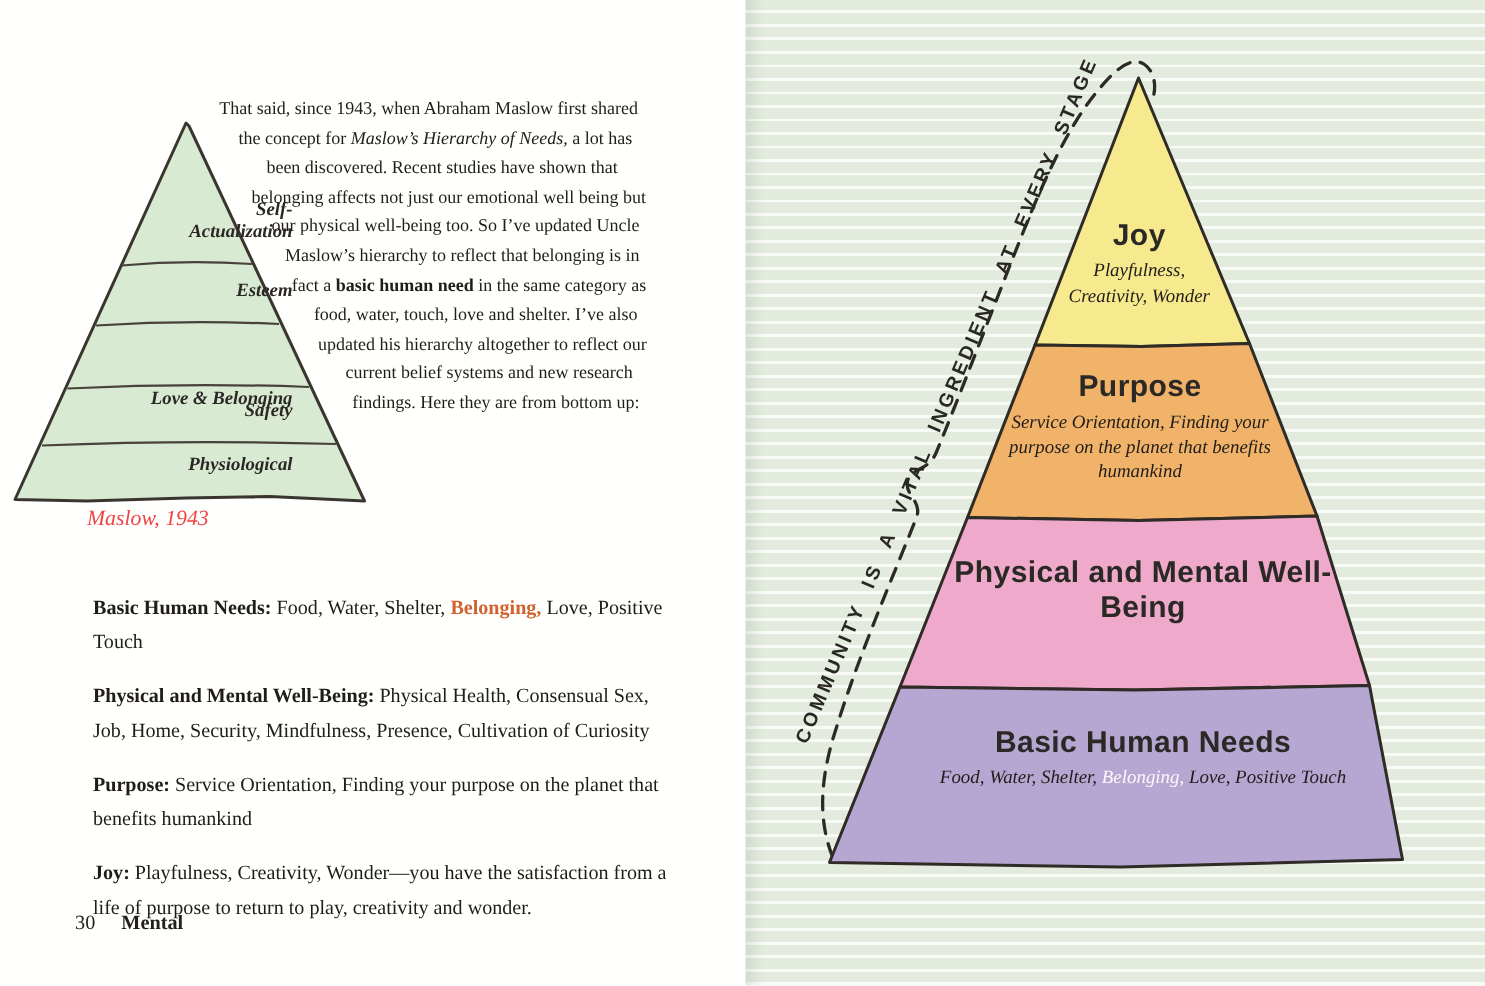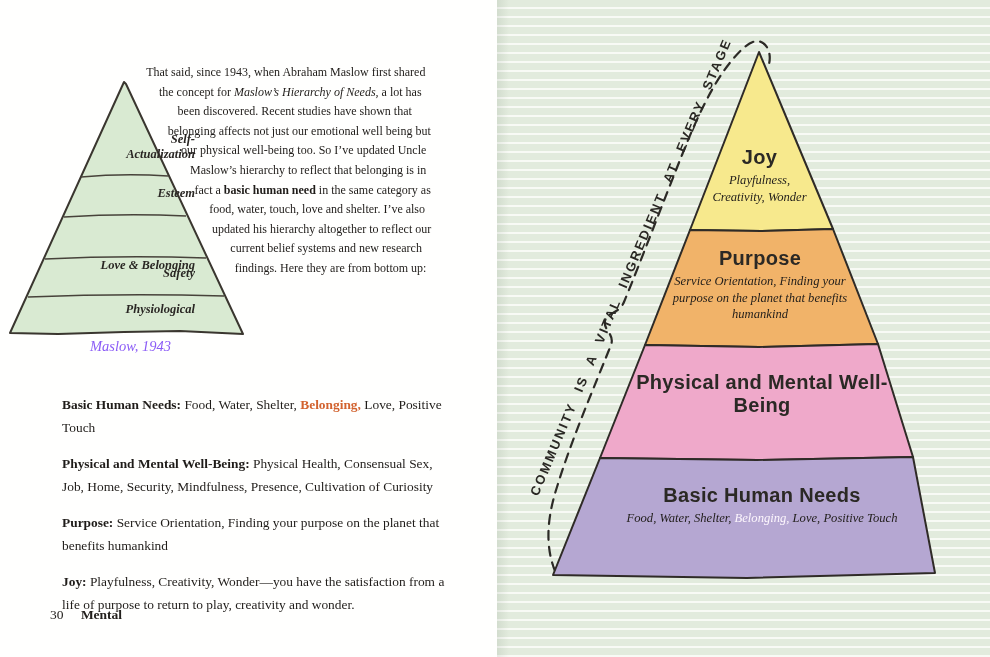--- a/index.html
+++ b/index.html
@@ -14,22 +14,22 @@
   .maslow-svg { position: absolute; left: 0; top: 70px; width: 260px; height: 290px; }
 
   .pyr-label { position: absolute; left: 55px; width: 140px; text-align: right;
                font-style: italic; font-size: 12.5px; line-height: 15px; color: #2a2724;
                white-space: pre-line; font-weight: bold; }
   .lbl-0 { top: 132px; }
   .lbl-1 { top: 186px; }
   .lbl-2 { top: 210px; margin-top: 48px; }
   .lbl-3 { top: 266px; }
   .lbl-4 { top: 302px; }
-  .pyr-caption { position: absolute; left: 58px; top: 338px; width: 145px; text-align: center;
-                 font-style: italic; font-size: 14.5px; color: #8b5cf6; }
+  .pyr-caption { position: absolute; left: 58px; top: 338px; width: 145px; text-align: left;
+                 font-style: italic; font-size: 14.5px; color: #ef4444; }
 
   .intro { position: absolute; left: 42px; top: 63px; width: 392px;
            font-size: 12px; line-height: 19.6px; text-align: center; color: #1f1c19; }
   .intro-float { float: left; width: 220px; height: 296px;
                  shape-outside: polygon(0px 0px, 82px 0px, 82px 14px, 211px 296px, 0px 296px);
                  shape-margin: 10px; }
   .intro i { font-style: italic; }
   .intro b { font-weight: bold; }
 
   .needs-list { position: absolute; left: 62px; top: 393px; width: 384px;

